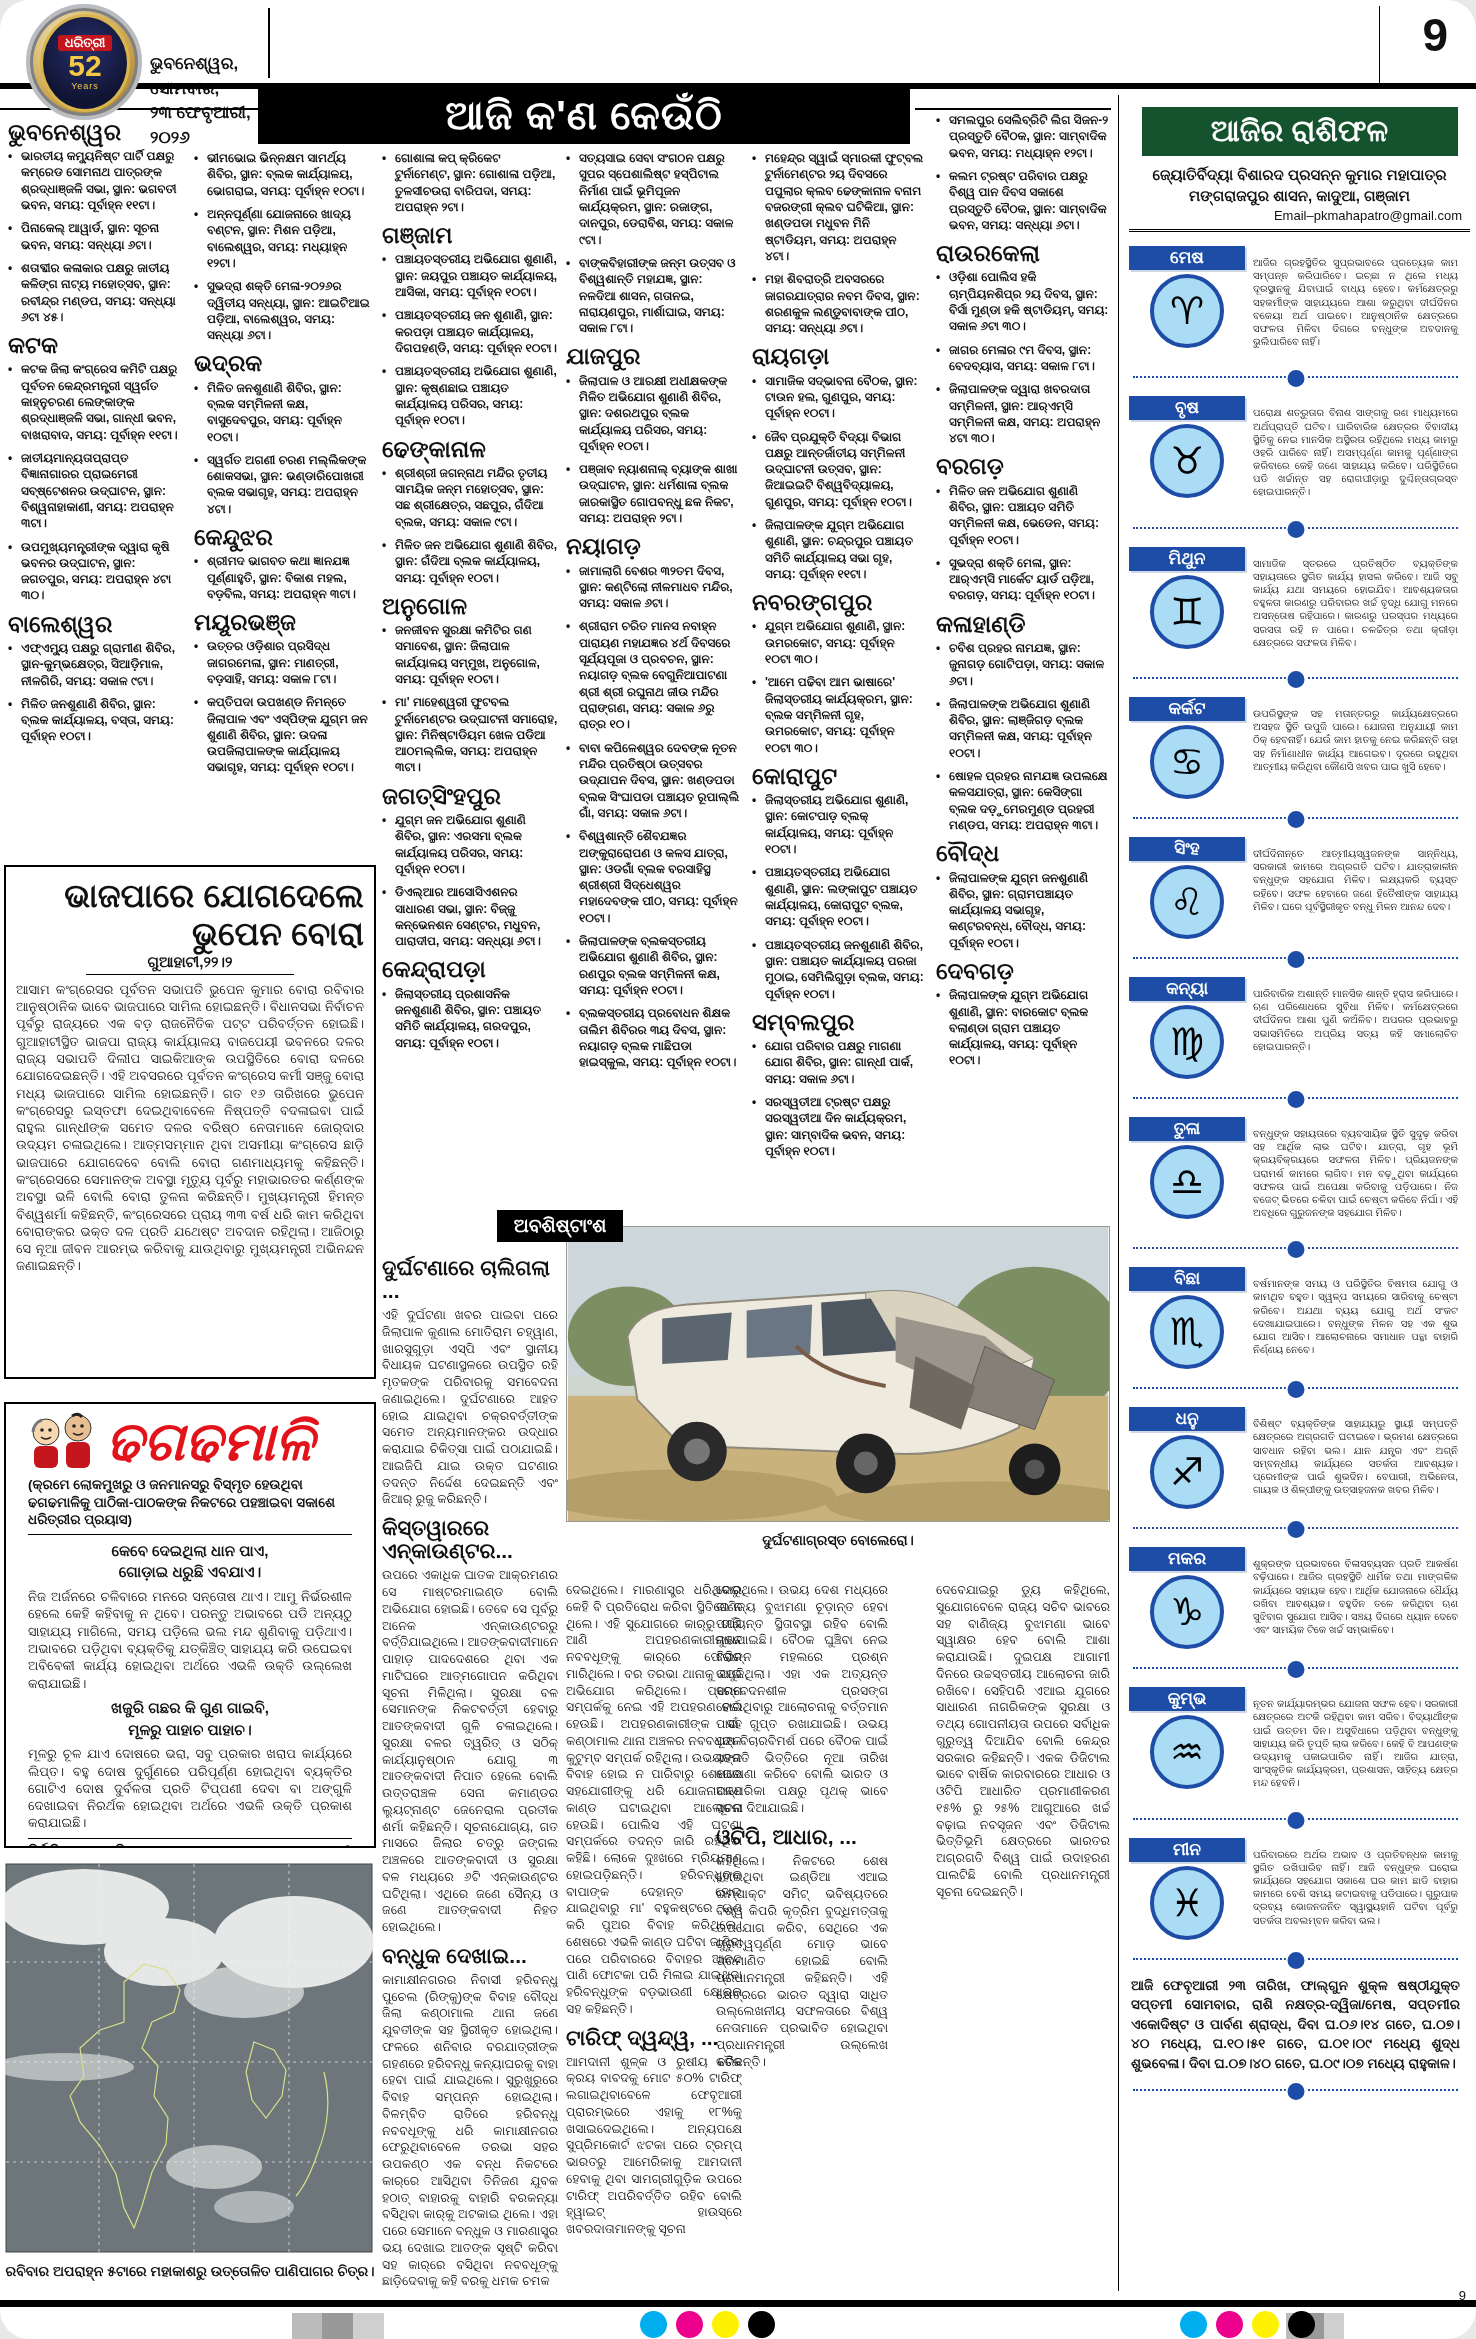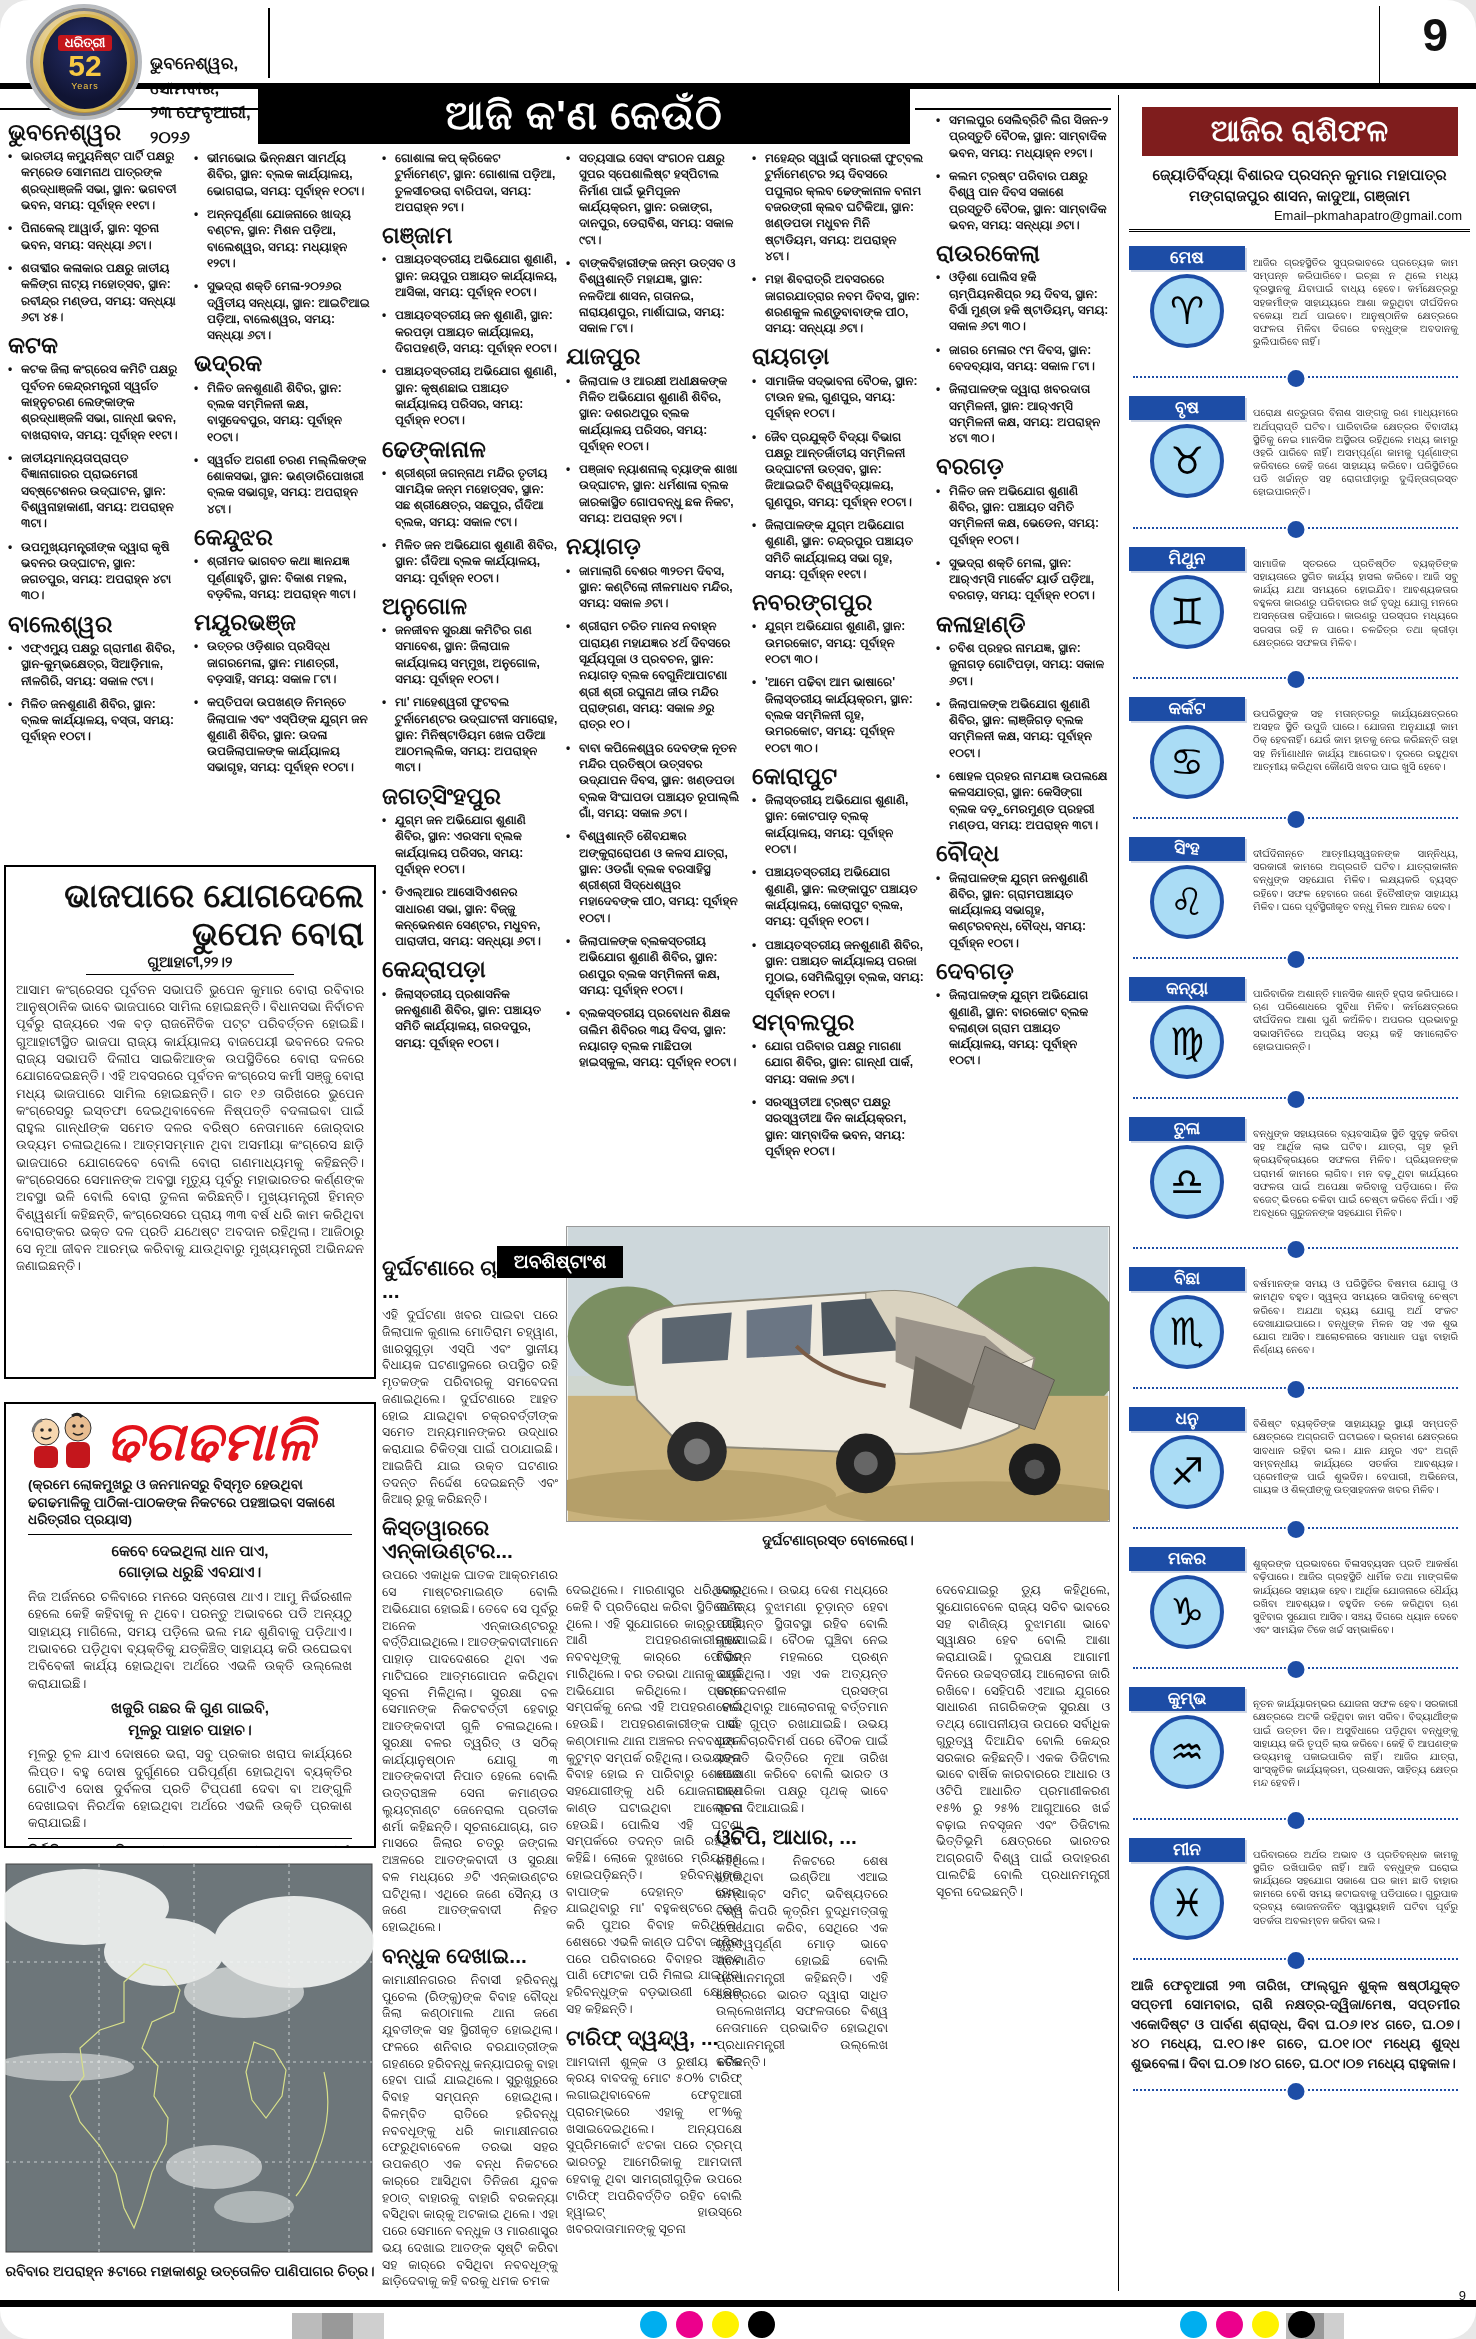--- a/index.html
+++ b/index.html
@@ -55,36 +55,36 @@
   .dhag-title{color:#e3131b;font-size:54px;font-weight:800;font-style:italic;line-height:1;margin:2px 0 2px;}
   .dhag-sub{font-weight:700;font-size:13.5px;line-height:1.3;margin:4px 0 5px;border-bottom:1.5px solid #000;padding-bottom:5px;}
   .verse{text-align:center;font-weight:800;font-size:15px;line-height:1.45;margin:5px 0;}
   .dhag-foot{font-weight:800;font-size:13.5px;border-top:1.5px solid #000;padding-top:4px;margin-top:6px;}
 
   .sat-box{left:4px;top:1862px;width:372px;height:432px;overflow:hidden;}
   .sat-cap{text-align:center;font-weight:700;font-size:14px;margin-top:5px;}
 
   
   .remainder{left:497px;top:1210px;width:126px;height:32px;background:#000;color:#fff;
-      display:flex;align-items:center;justify-content:center;font-weight:800;font-size:19px;z-index:4;margin-top:36px;}
+      display:flex;align-items:center;justify-content:center;font-weight:800;font-size:19px;z-index:4;}
   .photo-box{left:566px;top:1226px;width:544px;height:334px;}
   .photo-frame{width:544px;height:296px;border:1px solid #999;box-sizing:border-box;}
   .photo-cap{text-align:center;font-weight:700;font-size:14px;margin-top:6px;}
   .cont-col{overflow:hidden;}
   .ka{left:382px;top:1250px;width:176px;height:1040px;}
   .kb{left:566px;top:1582px;width:176px;height:708px;}
   .kc{left:716px;top:1582px;width:172px;height:708px;}
   .kd{left:936px;top:1582px;width:174px;height:708px;}
   .cont-h{font-size:21px;font-weight:800;margin:6px 0 5px;line-height:1.1;}
   .cont-b{font-size:12.5px;line-height:1.34;text-align:justify;margin:0 0 8px;}
 
   
   .astro{left:1118px;top:95px;width:352px;height:2196px;border-left:1.5px solid #000;
       padding:4px 0 0 10px;box-sizing:border-box;overflow:hidden;}
-  .astro-title{background:#7f1d1d;color:#fff;text-align:center;font-size:30px;font-weight:800;
+  .astro-title{background:#14532d;color:#fff;text-align:center;font-size:30px;font-weight:800;
       width:300px;margin:8px auto 8px;padding:7px 8px;}
   .astro-by{text-align:center;font-weight:700;font-size:15px;line-height:1.4;}
   .astro-email{text-align:right;font-size:13px;margin:2px 8px 6px 0;}
   .astro-hr{border-top:3px double #000;margin:2px 0 12px;}
   .sign{overflow:hidden;margin-bottom:4px;}
   .sign-badge{float:left;width:116px;margin:2px 8px 2px 0;text-align:center;}
   .sign-label{background:#1d4da6;color:#fff;font-weight:800;font-size:17px;padding:2px 0;
       box-shadow:2px 2px 0 #cfd6e4;margin-bottom:4px;}
   .sign-circle{width:66px;height:66px;margin:0 auto;border-radius:50%;background:#aadcf5;
       border:4px solid #1d4da6;display:flex;align-items:center;justify-content:center;

